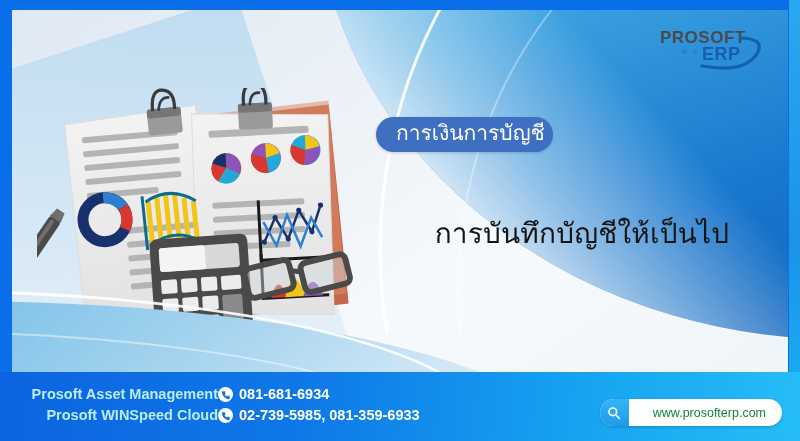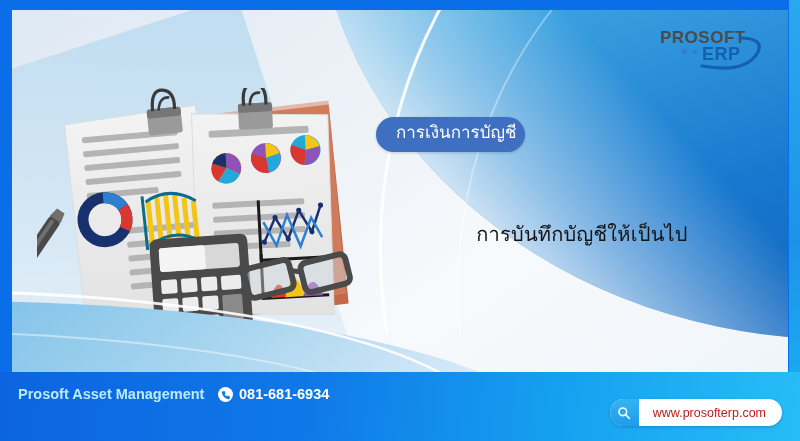--- a/index.html
+++ b/index.html
@@ -59,28 +59,28 @@
   }
   
   .logo{position:absolute;right:22px;top:14px;width:112px;height:48px;}
   .logo svg{display:block;}
   
   .badge{
     position:absolute;left:364px;top:107px;
     background:#3f6fc0;color:#ffffff;
     border-radius:22px;
     padding:6px 8px 9px 20px;
-    font-size:17px;line-height:20px;white-space:nowrap;
+    font-size:21px;line-height:20px;white-space:nowrap;
     box-shadow:0 1px 3px rgba(20,50,90,.22);
   }
   
   .headline{
     position:absolute;left:360px;top:196px;width:420px;
     text-align:center;color:#141414;
-    font-size:20px;line-height:56px;font-weight:400;
+    font-size:28px;line-height:56px;font-weight:400;
     letter-spacing:.2px;
   }
   .headline .ln{display:block;white-space:nowrap;}
   
   .wave{
     position:absolute;left:-60px;bottom:-10px;width:620px;height:150px;
     background:linear-gradient(140deg,#7cc0e8 0%,#a8d5ef 40%,#cfe6f6 70%,rgba(255,255,255,0) 100%);
     border-top-right-radius:100% 100%;
   }
   .wave-arc{
@@ -98,42 +98,42 @@
   
   .footer{
     position:absolute;left:0;bottom:0;width:800px;height:69px;
     background:linear-gradient(95deg,#0c64e0 0%,#0f78e8 38%,#16a3f0 72%,#27bdf7 100%);
     z-index:8;
   }
   .footer-rows{
     position:absolute;left:18px;top:12px;
     color:#ffffff;font-size:14.5px;line-height:21px;font-weight:bold;
   }
-  .frow{display:flex;align-items:center;white-space:nowrap;}
+  .frow{display:flex;align-items:center;white-space:nowrap;text-align:right;}
   .fname{color:#b9ecff;width:200px;display:inline-block;}
   .fphone{color:#ffffff;display:inline-block;}
   .picon{
     display:inline-flex;width:15px;height:15px;border-radius:50%;
     background:#ffffff;margin-right:6px;align-items:center;justify-content:center;flex:0 0 auto;
   }
   .picon svg{display:block;}
   
   .searchpill{
     position:absolute;right:18px;bottom:15px;
     display:flex;align-items:center;height:27px;
     background:#ffffff;border-radius:14px;
     box-shadow:0 1px 3px rgba(0,30,70,.25);
   }
   .searchbtn{
     width:29px;height:27px;border-radius:14px 0 0 14px;
     background:linear-gradient(180deg,#35b4f4 0%,#1e9bea 100%);
     display:flex;align-items:center;justify-content:center;flex:0 0 auto;
   }
   .searchtxt{
-    padding:0 16px 0 14px;font-size:12.5px;color:#b91c1c;white-space:nowrap;
+    padding:0 16px 0 24px;font-size:12.5px;color:#15803d;white-space:nowrap;
   }
   
   .illus{position:absolute;left:25px;top:78px;width:320px;height:250px;}
   .illus svg{display:block;}
 </style>
 </head>
 <body>
 
 <div id="banner">
 
@@ -326,20 +326,29 @@
     <div class="footer-rows">
       <div class="frow">
         <span class="fname">Prosoft Asset Management</span>
         <span class="picon">
           <svg width="10" height="10" viewBox="0 0 16 16">
               <path d="M3 2 L6 2 L7.4 5.4 L5.8 6.8 A8 8 0 0 0 9.2 10.2 L10.6 8.6 L14 10 L14 13 A1.6 1.6 0 0 1 12.4 14.6 C6.8 14.2 1.8 9.2 1.4 3.6 A1.6 1.6 0 0 1 3 2 Z" fill="#1478d8"></path>
             </svg>
         </span>
         <span class="fphone">081-681-6934</span>
       </div>
+      <div class="frow">
+        <span class="fname">Prosoft WINSpeed Cloud</span>
+        <span class="picon">
+          <svg width="10" height="10" viewBox="0 0 16 16">
+              <path d="M3 2 L6 2 L7.4 5.4 L5.8 6.8 A8 8 0 0 0 9.2 10.2 L10.6 8.6 L14 10 L14 13 A1.6 1.6 0 0 1 12.4 14.6 C6.8 14.2 1.8 9.2 1.4 3.6 A1.6 1.6 0 0 1 3 2 Z" fill="#1478d8"></path>
+            </svg>
+        </span>
+        <span class="fphone">02-739-5985, 081-359-6933</span>
+      </div>
     </div>
 
     <div class="searchpill">
       <span class="searchbtn">
         <svg width="14" height="14" viewBox="0 0 16 16">
           <circle cx="6.6" cy="6.6" r="4.4" fill="none" stroke="#ffffff" stroke-width="1.8"></circle>
           <path d="M10 10 L14 14" stroke="#ffffff" stroke-width="2" stroke-linecap="round"></path>
         </svg>
       </span>
       <span class="searchtxt">www.prosofterp.com</span>

